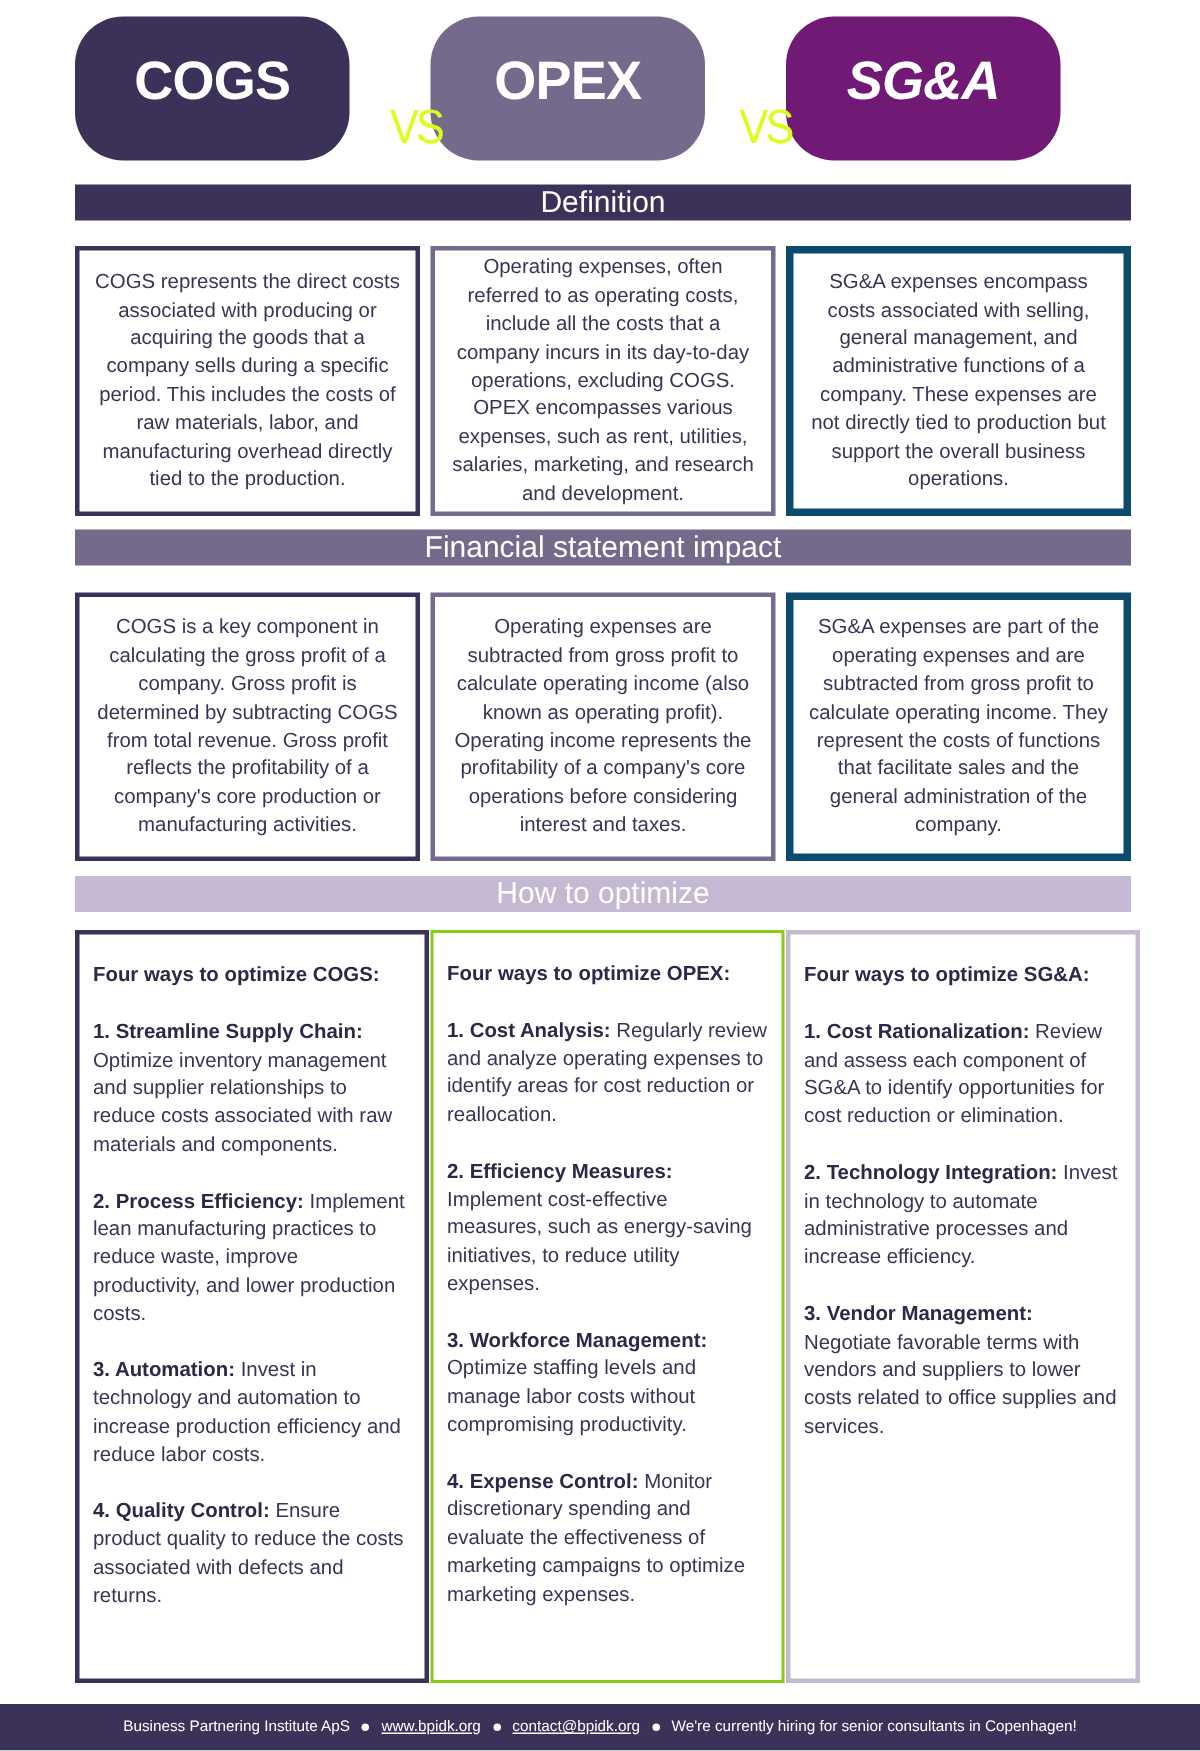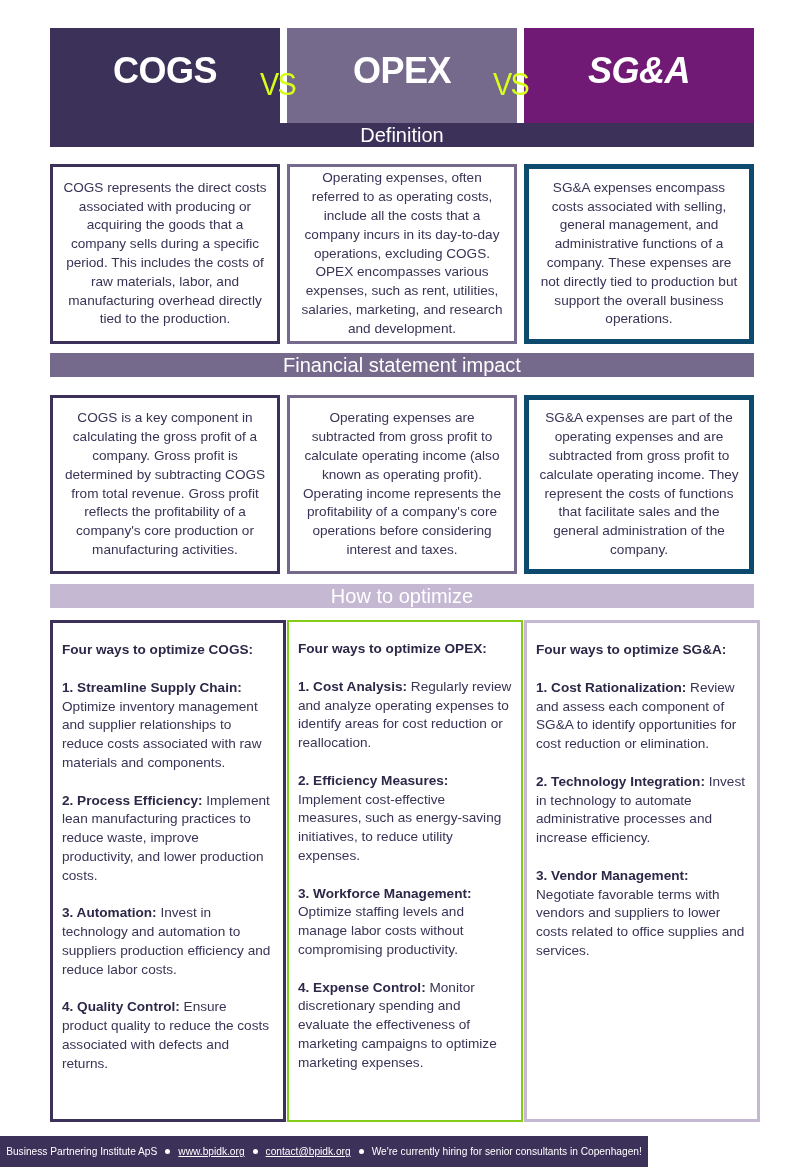--- a/index.html
+++ b/index.html
@@ -1,19 +1,19 @@
 <!DOCTYPE html>
 <html><head>
 <meta charset="utf-8">
 <style>
   * { box-sizing: border-box; margin: 0; padding: 0; }
   html, body { width: 800px; height: 1167px; background: #ffffff; overflow: hidden; }
   body { position: relative; font-family: "Liberation Sans", sans-serif; color: #3a3356; }
 
-  .hdr { position: absolute; top: 28px; height: 96px; width: 230px; display: flex; align-items: center; justify-content: center; }
+  .hdr { position: absolute; top: 11px; height: 96px; width: 183px; display: flex; align-items: center; justify-content: center; border-radius: 32px; }
   .hdr span { color: #ffffff; font-family: "Liberation Sans", sans-serif; font-weight: 700; font-size: 36px; letter-spacing: -0.5px; margin-top: -10px; }
   .hdr.c1 { left: 50px; background: #3b3159; }
   .hdr.c2 { left: 287px; background: #75698c; }
   .hdr.c3 { left: 524px; background: #701a75; font-style: italic; }
 
   .vs { position: absolute; top: 66px; color: #d8ff1a; font-family: "Liberation Sans", sans-serif; font-size: 32px; font-weight: 400; letter-spacing: -2px; transform: scaleX(0.9); transform-origin: left; z-index: 3; }
   .vs.v1 { left: 260px; }
   .vs.v2 { left: 493px; }
 
   .bar { position: absolute; left: 50px; width: 704px; height: 24px; display: flex; align-items: center; justify-content: center; }
@@ -31,21 +31,21 @@
   .fin { top: 395px; height: 179px; }
 
   .opt { position: absolute; top: 620px; height: 502px; width: 236px; background: #fff; padding: 18px 9px 0 9px; text-align: left; }
   .opt.c1 { left: 50px; border: 3px solid #3b3159; }
   .opt.c2 { left: 287px; border: 2px solid #84cc16; }
   .opt.c3 { left: 524px; border: 3px solid #c5b8d3; }
   .opt h3 { font-size: 13.6px; font-weight: 700; color: #2d2748; line-height: 18.8px; margin-bottom: 19px; }
   .opt .item { font-size: 13.6px; line-height: 18.8px; color: #3a3356; margin-bottom: 18.8px; }
   .opt .item b { font-weight: 700; color: #2d2748; }
 
-  .footer { position: absolute; left: 0; top: 1136px; width: 648px; height: 31px; background: #3b3159; display: flex; align-items: center; justify-content: center; color: #ffffff; font-size: 10.2px; }
+  .footer { position: absolute; left: 0; top: 1136px; width: 800px; height: 31px; background: #3b3159; display: flex; align-items: center; justify-content: center; color: #ffffff; font-size: 10.2px; }
   .footer .dot { display: inline-block; width: 5px; height: 5px; border-radius: 50%; background: #ffffff; margin: 0 8px; }
   .footer a { color: #ffffff; text-decoration: underline; }
 </style>
 </head>
 <body>
 
 <div class="hdr c1">
     <span>COGS</span>
   </div>
 <div class="hdr c2">
@@ -84,21 +84,21 @@
   </div>
 
 <div class="bar b3">
     <span>How to optimize</span>
   </div>
 
 <div class="opt c1">
   <h3>Four ways to optimize COGS:</h3>
   <div class="item"><b>1. Streamline Supply Chain:</b> <span>Optimize inventory management and supplier relationships to reduce costs associated with raw materials and components.</span></div>
   <div class="item"><b>2. Process Efficiency:</b> <span>Implement lean manufacturing practices to reduce waste, improve productivity, and lower production costs.</span></div>
-  <div class="item"><b>3. Automation:</b> <span>Invest in technology and automation to suppliers production efficiency and reduce labor costs.</span></div>
+  <div class="item"><b>3. Automation:</b> <span>Invest in technology and automation to increase production efficiency and reduce labor costs.</span></div>
   <div class="item"><b>4. Quality Control:</b> <span>Ensure product quality to reduce the costs associated with defects and returns.</span></div>
 </div>
 
 <div class="opt c2">
   <h3>Four ways to optimize OPEX:</h3>
   <div class="item"><b>1. Cost Analysis:</b> <span>Regularly review and analyze operating expenses to identify areas for cost reduction or reallocation.</span></div>
   <div class="item"><b>2. Efficiency Measures:</b> <span>Implement cost-effective measures, such as energy-saving initiatives, to reduce utility expenses.</span></div>
   <div class="item"><b>3. Workforce Management:</b> <span>Optimize staffing levels and manage labor costs without compromising productivity.</span></div>
   <div class="item"><b>4. Expense Control:</b> <span>Monitor discretionary spending and evaluate the effectiveness of marketing campaigns to optimize marketing expenses.</span></div>
 </div>

